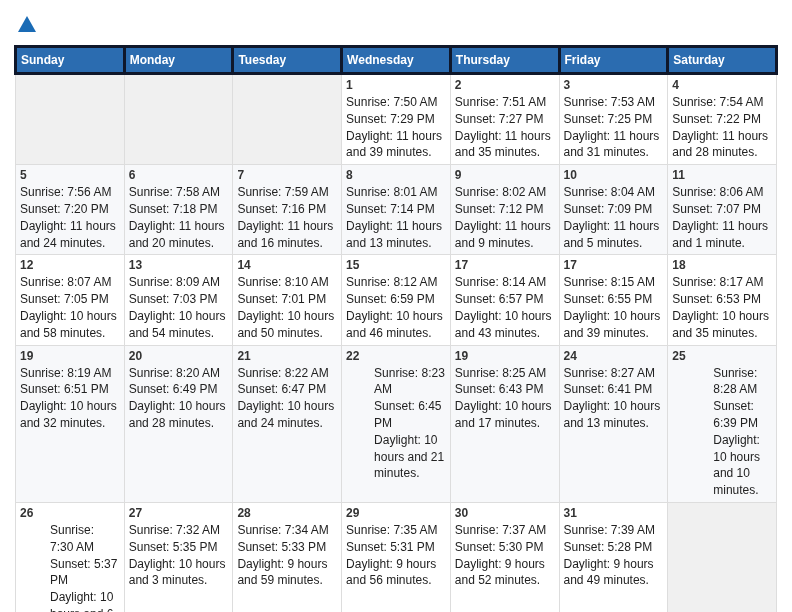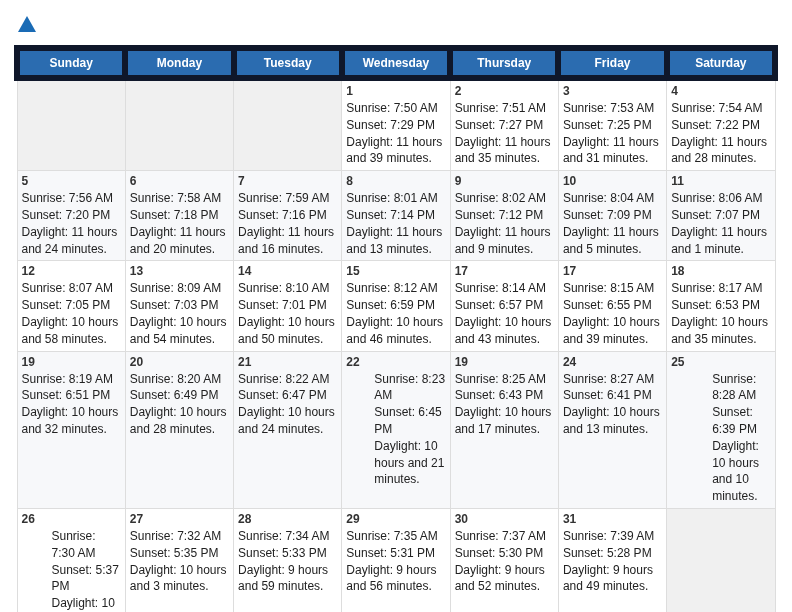--- a/index.html
+++ b/index.html
@@ -58,22 +58,22 @@
       width: 100%;
       border-collapse: collapse;
       border: 1px solid #ccc;
     }
     .calendar th {
       background-color: #2b6cb0;
       color: #fff;
       font-size: 12px;
       font-weight: bold;
       padding: 5px 4px;
-      text-align: center;
-      border: 6px solid #0f172a;
+      text-align: left;
+      border: 3px solid #0f172a;
     }
     .calendar td {
       width: calc(100% / 7);
       vertical-align: top;
       padding: 3px 4px;
       font-size: 9.5px;
       color: #333;
       border: 1px solid #ddd;
       height: 82px;
       background: #fff;

